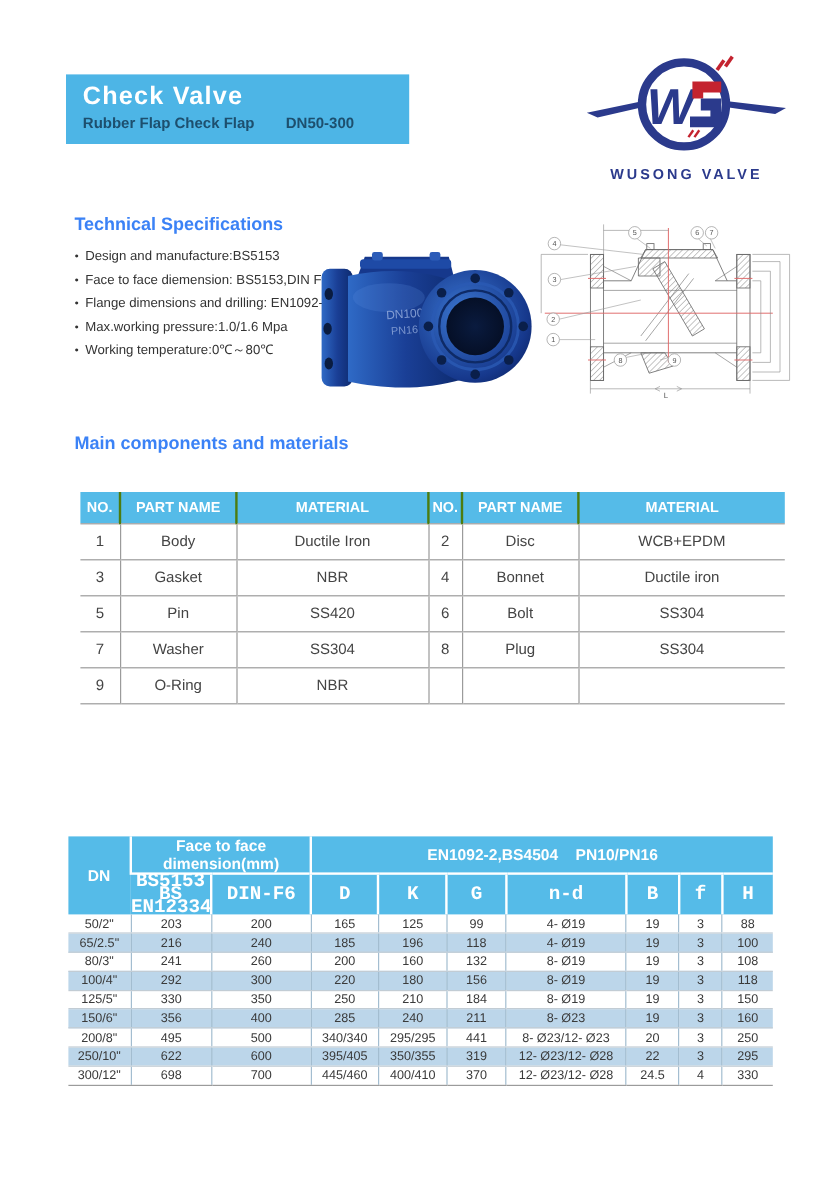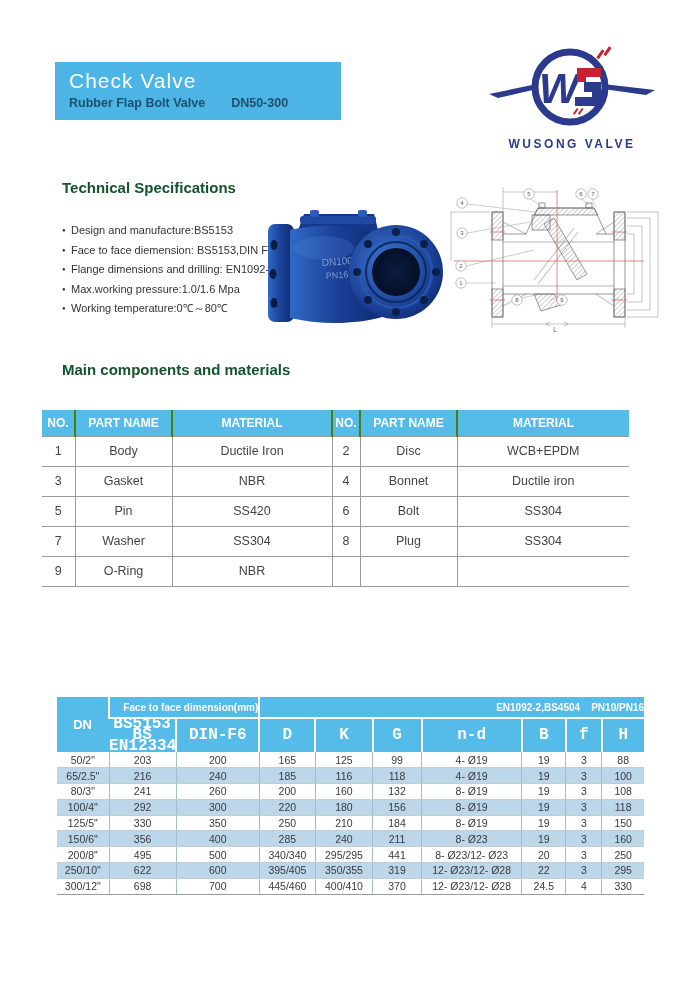--- a/index.html
+++ b/index.html
@@ -3,80 +3,80 @@
 <meta charset="utf-8">
 <style>
   * { margin:0; padding:0; box-sizing:border-box; }
   html,body { background:#fff; }
   body { font-family:"Liberation Sans", sans-serif; }
   .page { position:relative; width:700px; height:1001px; background:#fff; overflow:hidden; }
 
   
   .title-box { position:absolute; left:55px; top:62px; width:286px; height:58px;
     background:#4db5e6; padding:7px 0 0 14px; }
-  .title-box h1 { color:#ffffff; font-size:21px; font-weight:normal; letter-spacing:1px; }
+  .title-box h1 { color:#ffffff; font-size:21px; font-weight:bold; letter-spacing:1px; }
   .title-sub { display:flex; gap:26px; margin-top:3px; color:#1d4f6e; font-size:12.5px; font-weight:bold; }
 
   .logo-wrap { position:absolute; left:487px; top:40px; width:170px; text-align:center; }
   .logo-word { margin-top:1px; color:#2b3a8c; font-size:12px; font-weight:bold; letter-spacing:2.5px; }
 
   
-  .sec-head { position:absolute; left:62px; color:#14532d; font-size:15px; font-weight:600; }
+  .sec-head { position:absolute; left:62px; color:#3b82f6; font-size:15px; font-weight:600; }
   #specs-head { top:179px; }
   #comp-head  { top:361px; }
   #dim-head   { top:646px; }
 
   
-  .spec-list { position:absolute; left:62px; top:205px; width:210px; list-style:none;margin-top:16px; }
+  .spec-list { position:absolute; left:62px; top:205px; width:210px; list-style:none; }
   .spec-list li { position:relative; padding-left:9px; font-size:11px; color:#333;
     line-height:19.5px; white-space:nowrap; }
   .spec-list li::before { content:"●"; position:absolute; left:0; top:0; font-size:6px;
     line-height:19.5px; color:#333; }
 
   
   .photo   { position:absolute; left:266px; top:190px; width:178px; height:138px; }
   .drawing { position:absolute; left:446px; top:182px; width:226px; height:156px; }
 
   
-  .comp-table { position:absolute; left:42px; top:410px; width:587px;
+  .comp-table { position:absolute; left:67px; top:410px; width:587px;
     border-collapse:collapse; table-layout:fixed; }
   .comp-table th { background:#55bbe8; color:#fff; font-size:12px; font-weight:600;
     height:26px; border-left:2px solid #4d7c0f; }
   .comp-table th:first-child { border-left:none; }
   .comp-table td { height:30px; text-align:center; font-size:12.5px; color:#444;
     border-bottom:1px solid #9b9b9b; border-left:1px solid #9b9b9b; }
   .comp-table td:first-child { border-left:none; }
   .comp-table tbody tr:first-child td { border-top:1px solid #9b9b9b; }
 
   
   .dim-table { position:absolute; left:57px; top:697px; width:587px;
     border-collapse:collapse; table-layout:fixed; }
   .dim-table thead th { background:#55bbe8; color:#fff; font-weight:600;
     border-left:2px solid #fff; border-top:none; }
   .dim-table thead tr th:first-child { border-left:none; }
   .dim-table thead tr.h2 th { border-top:2px solid #fff; }
   .dim-table th.dn { font-size:13px; }
-  .dim-table th.grp { font-size:10px; height:21px;text-align:right; }
+  .dim-table th.grp { font-size:13px; height:21px; }
   .dim-table th.grp2 { white-space:pre; }
   .dim-table th.sub { font-size:16px; height:23px; line-height:11px; white-space:pre-line;font-family:Liberation Mono, monospace; }
   .dim-table td { height:15.8px; text-align:center; font-size:10.5px; color:#3a3a3a;
     border-bottom:1px solid #c2ccd4; border-left:1px solid #a3bdd0; }
   .dim-table td:first-child { border-left:none; }
   .dim-table tbody tr:nth-child(even) { background:#bcd6ea; }
   .dim-table tbody tr:last-child td { border-bottom:1px solid #9b9b9b; }
 </style>
 </head>
 <body>
 
 <div class="page">
 
   <div class="title-box">
     <h1>Check Valve</h1>
     <div class="title-sub">
-      <span>Rubber Flap Bolt Valve</span>
+      <span>Rubber Flap Check Flap</span>
       <span>DN50-300</span>
     </div>
   </div>
 
   <div class="logo-wrap">
     <svg width="170" height="92" viewBox="0 0 170 92">
 
       <polygon points="2,54 50,44 50,49 11,58" fill="#2b3a8c"></polygon>
       <polygon points="116,44 168,50 159,55 116,49" fill="#2b3a8c"></polygon>
 
@@ -383,21 +383,21 @@
           <td>4- Ø19</td>
           <td>19</td>
           <td>3</td>
           <td>88</td>
         </tr>
         <tr>
           <td>65/2.5"</td>
           <td>216</td>
           <td>240</td>
           <td>185</td>
-          <td>116</td>
+          <td>196</td>
           <td>118</td>
           <td>4- Ø19</td>
           <td>19</td>
           <td>3</td>
           <td>100</td>
         </tr>
         <tr>
           <td>80/3"</td>
           <td>241</td>
           <td>260</td>

